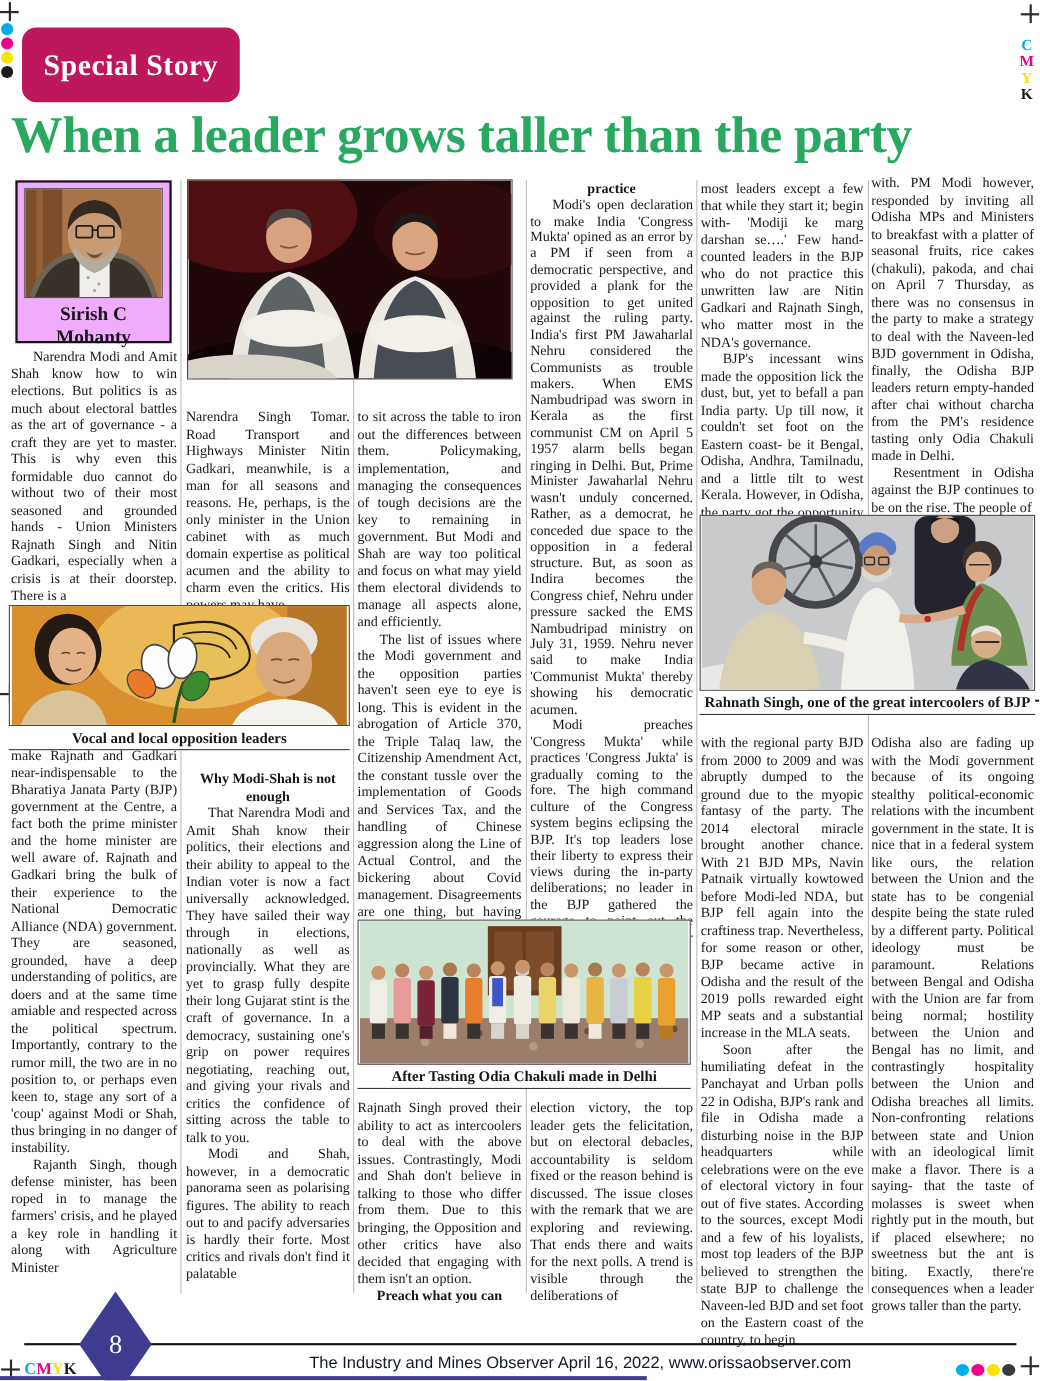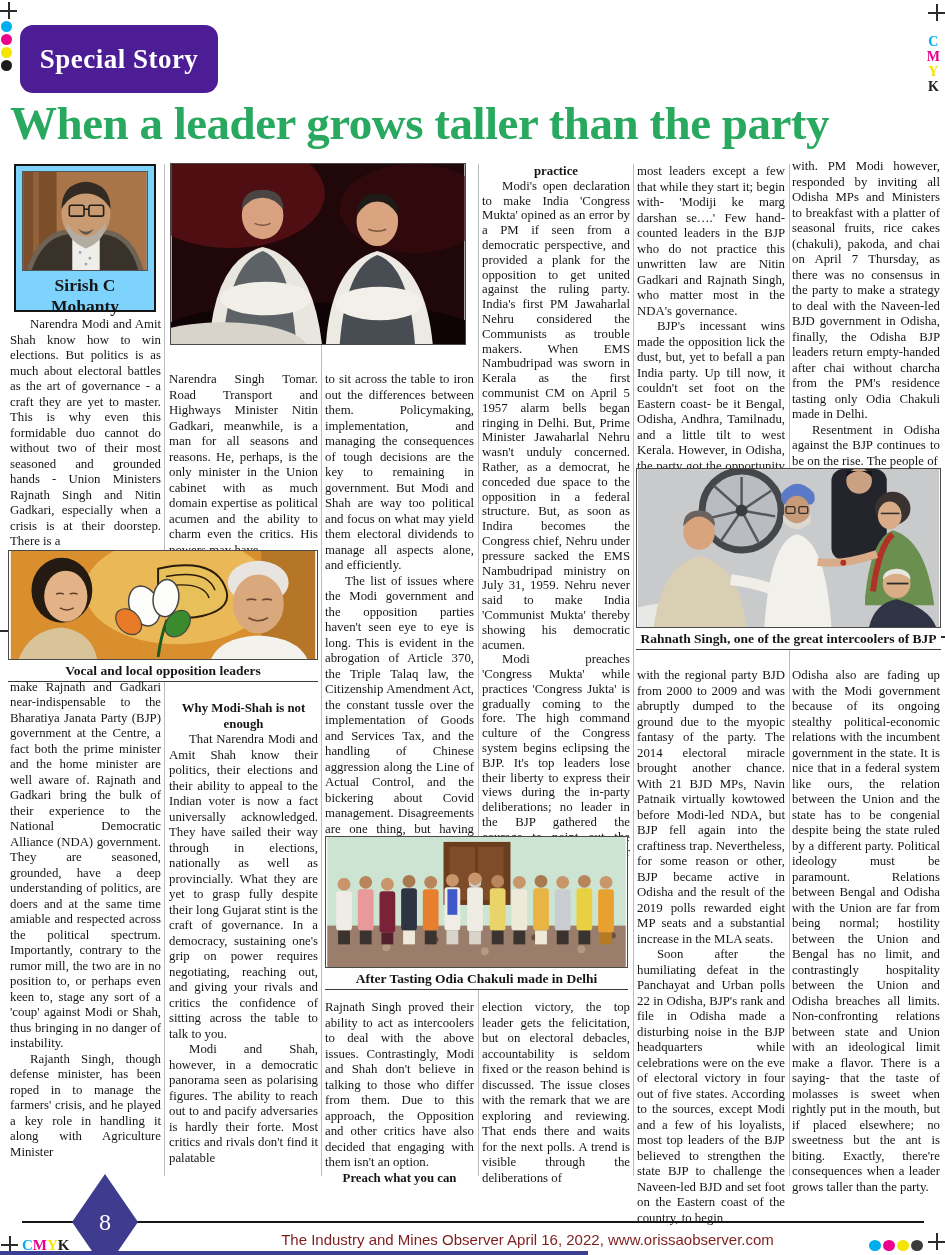--- a/index.html
+++ b/index.html
@@ -9,21 +9,21 @@
   
   .ch{position:absolute;width:17px;height:17px;}
   .ch::before{content:"";position:absolute;left:0;right:0;top:8px;height:1.6px;background:#2b2b2b;}
   .ch::after{content:"";position:absolute;top:0;bottom:0;left:8px;width:1.6px;background:#2b2b2b;}
   .dots-left{position:absolute;left:1px;top:21px;}
   .dots-left span{display:block;width:11px;height:11px;border-radius:50%;margin:0 0 2px 0;}
   .cmyk-col{position:absolute;right:5px;top:34px;font-weight:bold;font-size:14px;line-height:15px;text-align:center;}
   .c-c{color:#00adee}.c-m{color:#ec008c}.c-y{color:#f5e400}.c-k{color:#1c1c1c}
 
   
-  .banner{position:absolute;left:20px;top:25px;width:198px;height:68px;background:#4c1d95;
+  .banner{position:absolute;left:20px;top:25px;width:198px;height:68px;background:#be185d;
           border-radius:13px;display:flex;align-items:center;justify-content:center;}
   .banner span{color:#fff;font-weight:bold;font-size:27px;letter-spacing:.5px;}
   .headline{position:absolute;left:10px;top:96px;width:925px;text-align:left;white-space:nowrap;
             font-weight:bold;font-size:47px;color:#29a95f;letter-spacing:-.5px;}
 
   
   .vrule{position:absolute;top:164px;height:1012px;width:1px;background:#bdbdbd;}
 
   
   .tb{position:absolute;font-size:12.8px;line-height:15.5px;text-align:justify;}
@@ -31,30 +31,30 @@
   .tb p.ind{text-indent:20px;}
   .tb p.sub{font-weight:bold;text-align:center;text-indent:0;}
 
   
   figure{position:absolute;margin:0;background:#fff;z-index:3;}
   figure svg{display:block;border:1px solid #4a4a4a;box-sizing:border-box;}
   figcaption{font-weight:bold;font-size:13.5px;text-align:center;padding:3px 2px 2px;
              border-bottom:1.6px solid #3a3a3a;}
 
   
-  .author-box{position:absolute;left:14px;top:164px;width:142px;height:148px;background:#7dd3fc;
+  .author-box{position:absolute;left:14px;top:164px;width:142px;height:148px;background:#f0abfc;
               border:2px solid #141414;box-sizing:border-box;padding:5px 6px 3px;z-index:3;}
   .author-box svg{display:block;border:1px solid #555;box-sizing:border-box;}
   .author-name{font-weight:bold;font-size:17.5px;text-align:center;margin-top:4px;}
 
   
   .footer-line{position:absolute;left:22px;top:1221px;width:902px;height:2.2px;background:#161616;}
   .diamond{position:absolute;left:72px;top:1174px;z-index:4;}
   .footer-text{position:absolute;left:110px;top:1231px;width:835px;text-align:center;
-               font-family:"Liberation Sans",sans-serif;font-size:15px;color:#7f1d1d;}
+               font-family:"Liberation Sans",sans-serif;font-size:15px;color:#0f172a;}
   .cmyk-word{position:absolute;left:22px;top:1237px;font-weight:bold;font-size:15px;}
   .dots-right{position:absolute;right:22px;top:1240px;display:flex;gap:2px;}
   .dots-right span{display:block;width:12px;height:11px;border-radius:50%;}
   .blue-strip{position:absolute;left:0;top:1251px;width:588px;height:4px;background:#3c3e91;}
 </style>
 </head>
 <body>
 
 <div id="page">
 
@@ -105,21 +105,21 @@
     <p class="sub">Why Modi-Shah is not enough</p>
     <p class="ind">That Narendra Modi and Amit Shah know their politics, their elections and their ability to appeal to the Indian voter is now a fact universally acknowledged. They have sailed their way through in elections, nationally as well as provincially. What they are yet to grasp fully despite their long Gujarat stint is the craft of governance. In a democracy, sustaining one's grip on power requires negotiating, reaching out, and giving your rivals and critics the confidence of sitting across the table to talk to you.</p>
     <p class="ind">Modi and Shah, however, in a democratic panorama seen as polarising figures. The ability to reach out to and pacify adversaries is hardly their forte. Most critics and rivals don't find it palatable</p>
   </div>
 
   <div class="tb" style="left:325px;top:372px;width:149px">
     <p>to sit across the table to iron out the differences between them. Policymaking, implementation, and managing the consequences of tough decisions are the key to remaining in government. But Modi and Shah are way too political and focus on what may yield them electoral dividends to manage all aspects alone, and efficiently.</p>
     <p class="ind">The list of issues where the Modi government and the opposition parties haven't seen eye to eye is long. This is evident in the abrogation of Article 370, the Triple Talaq law, the Citizenship Amendment Act, the constant tussle over the implementation of Goods and Services Tax, and the handling of Chinese aggression along the Line of Actual Control, and the bickering about Covid management. Disagreements are one thing, but having acrimonious equations is quite another. Nitin Gadkari and</p>
   </div>
   <div class="tb" style="left:325px;top:1000px;width:149px">
-    <p>Rajnath Singh proved their ability to act as intercoolers to deal with the above issues. Contrastingly, Modi and Shah don't believe in talking to those who differ from them. Due to this approach, the Opposition and other critics have also decided that engaging with them isn't an option.</p>
+    <p>Rajnath Singh proved their ability to act as intercoolers to deal with the above issues. Contrastingly, Modi and Shah don't believe in talking to those who differ from them. Due to this bringing, the Opposition and other critics have also decided that engaging with them isn't an option.</p>
     <p class="sub">Preach what you can</p>
   </div>
 
   <div class="tb" style="left:482px;top:164px;width:148px;line-height:14.8px">
     <p class="sub">practice</p>
     <p class="ind">Modi's open declaration to make India 'Congress Mukta' opined as an error by a PM if seen from a democratic perspective, and provided a plank for the opposition to get united against the ruling party. India's first PM Jawaharlal Nehru considered the Communists as trouble makers. When EMS Nambudripad was sworn in Kerala as the first communist CM on April 5 1957 alarm bells began ringing in Delhi. But, Prime Minister Jawaharlal Nehru wasn't unduly concerned. Rather, as a democrat, he conceded due space to the opposition in a federal structure. But, as soon as Indira becomes the Congress chief, Nehru under pressure sacked the EMS Nambudripad ministry on July 31, 1959. Nehru never said to make India 'Communist Mukta' thereby showing his democratic acumen.</p>
     <p class="ind">Modi preaches 'Congress Mukta' while practices 'Congress Jukta' is gradually coming to the fore. The high command culture of the Congress system begins eclipsing the BJP. It's top leaders lose their liberty to express their views during the in-party deliberations; no leader in the BJP gathered the courage to point out the lapses of the party. After every</p>
   </div>
   <div class="tb" style="left:482px;top:1000px;width:148px">
     <p>election victory, the top leader gets the felicitation, but on electoral debacles, accountability is seldom fixed or the reason behind is discussed. The issue closes with the remark that we are exploring and reviewing. That ends there and waits for the next polls. A trend is visible through the deliberations of</p>

